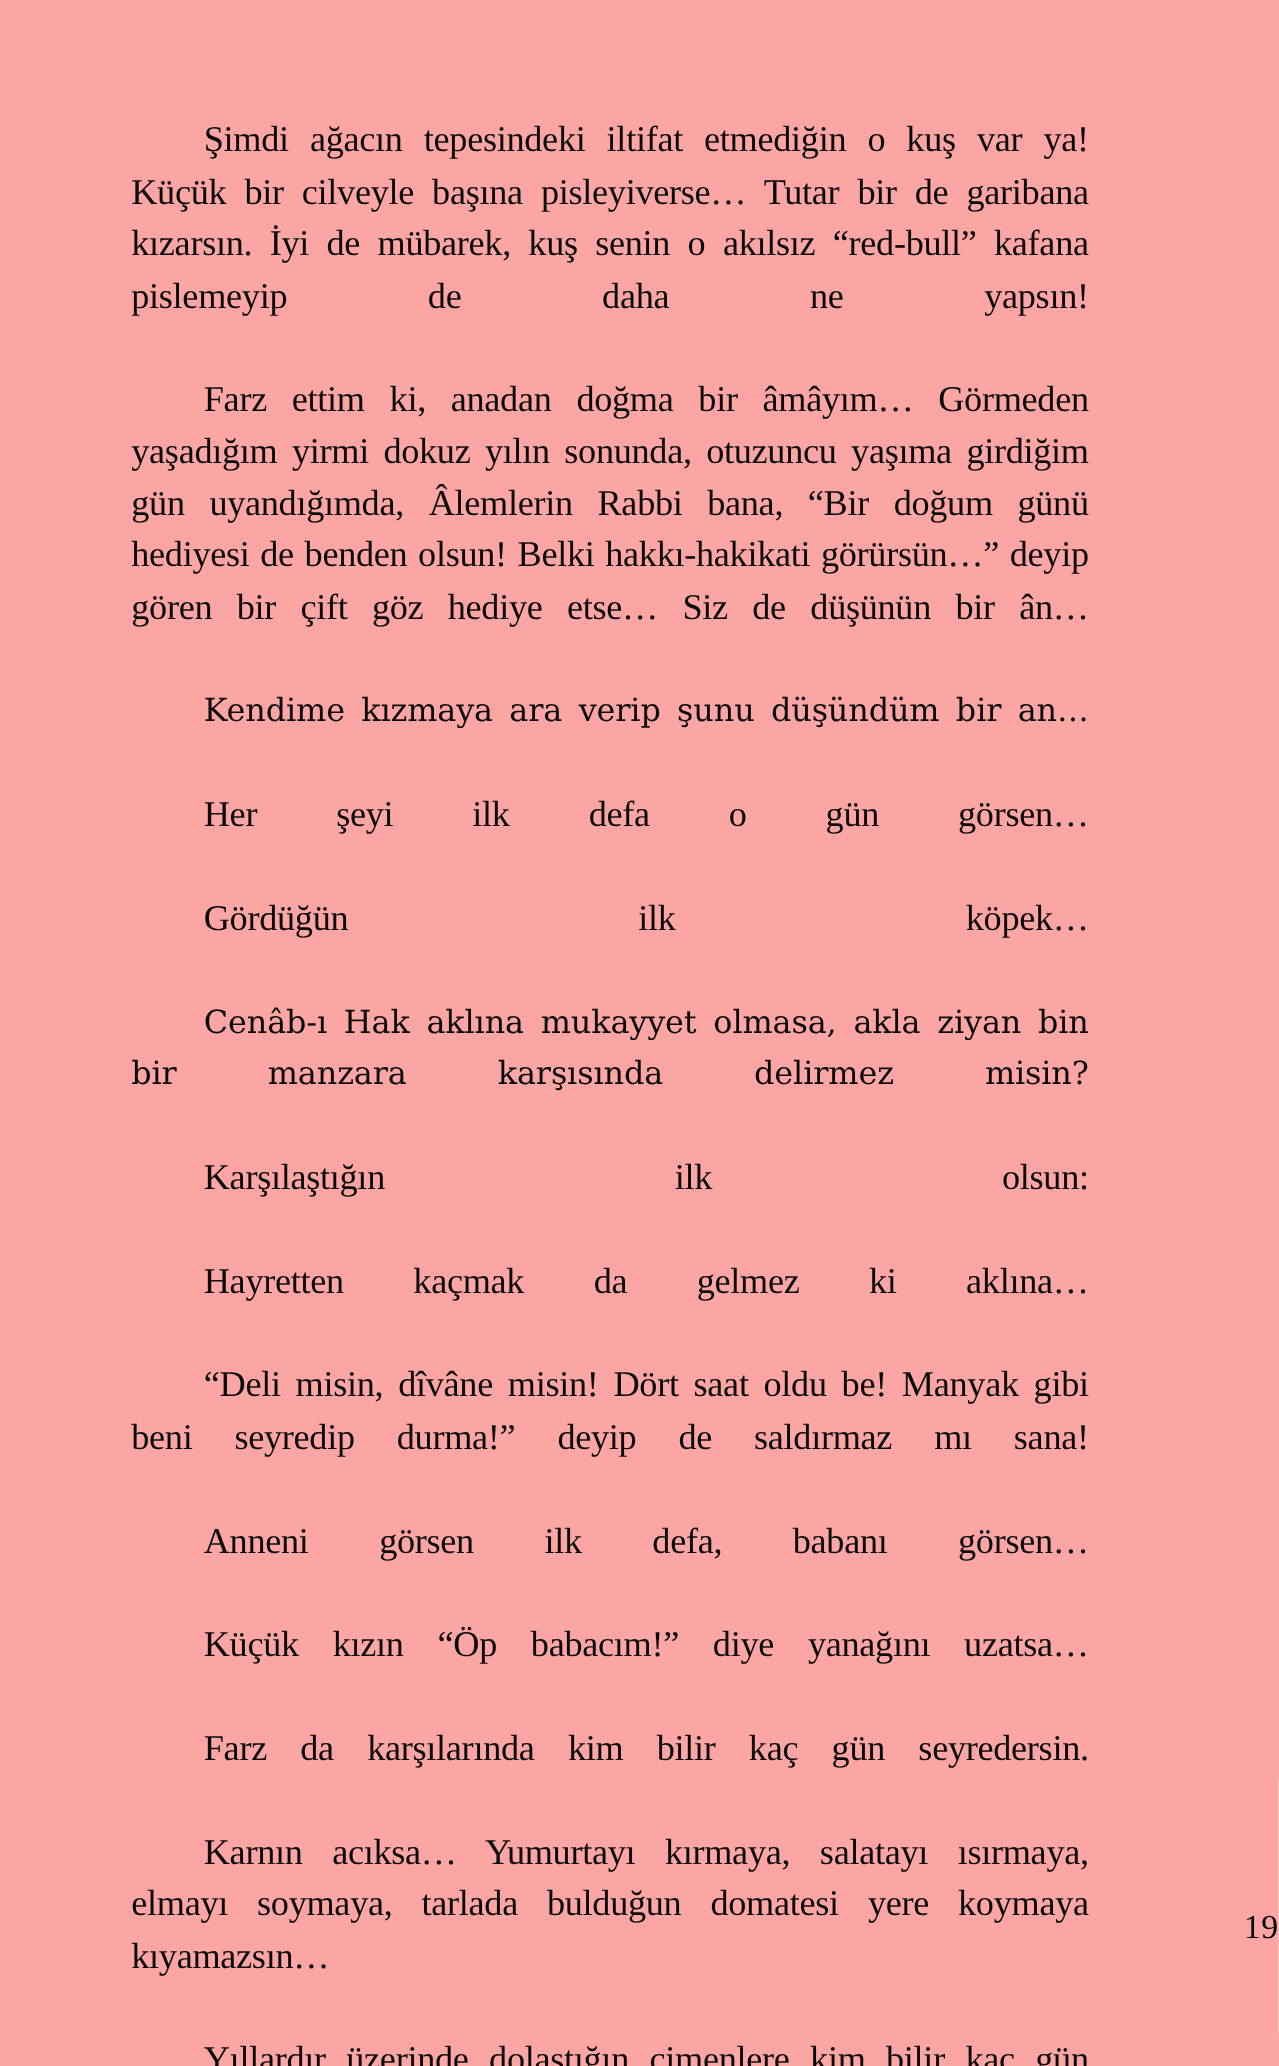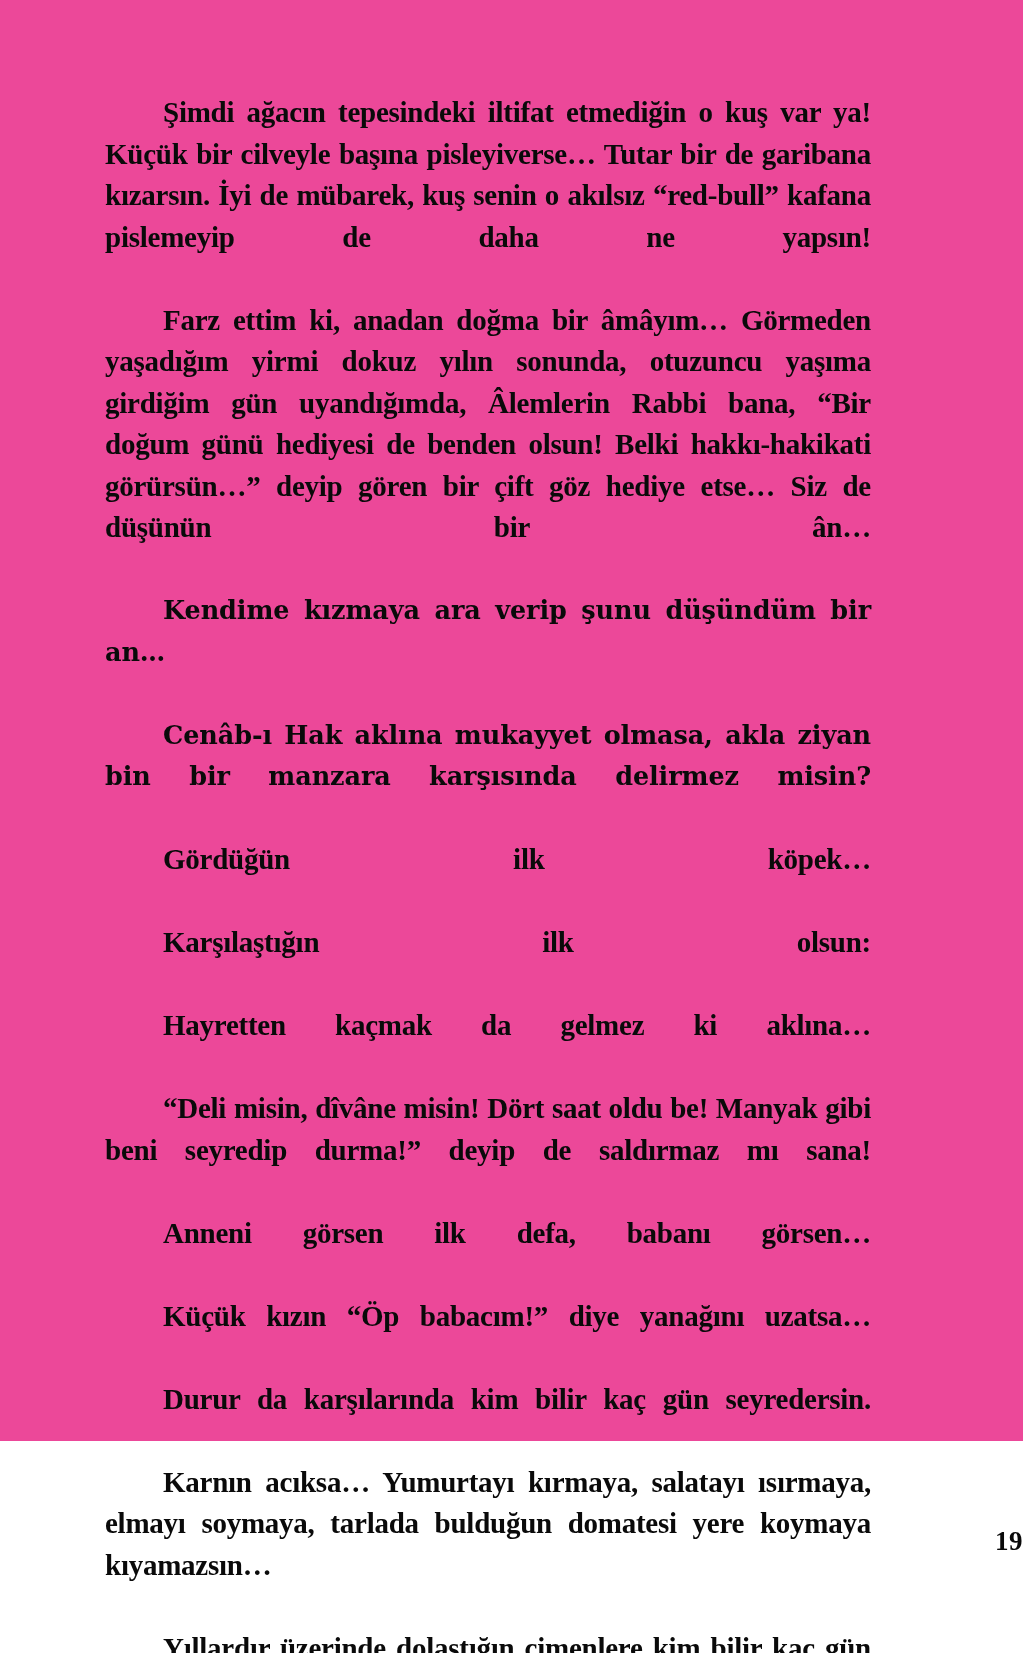--- a/index.html
+++ b/index.html
@@ -15,23 +15,22 @@
     color: #000000;
     overflow: hidden;
     position: relative;
   }
 
   .page {
     position: absolute;
     left: 0;
     top: 0;
     width: 1023px;
-    height: 1441px;
-    background: #ec4899;
-    font-weight: bold;
+    height: 1653px;
+    background: #fca5a5;
   }
 
   .text-block {
     position: absolute;
     left: 105px;
     top: 92px;
     width: 766px;
   }
 
   
@@ -93,36 +92,37 @@
 <div class="page">
 
   <div class="text-block">
 
     <p class="para face-a">Şimdi ağacın tepesindeki iltifat etmediğin o kuş var ya! Küçük bir cilveyle başına pisleyiverse… Tutar bir de garibana kızarsın. İyi de mübarek, kuş senin o akılsız “red-bull” kafana pislemeyip de daha ne yapsın!</p>
 
     <p class="para face-a gap-md">Farz ettim ki, anadan doğma bir âmâyım… Görmeden yaşadığım yirmi dokuz yılın sonunda, otuzuncu yaşıma girdiğim gün uyandığımda, Âlemlerin Rabbi bana, “Bir doğum günü hediyesi de benden olsun! Belki hakkı-hakikati görürsün…” deyip gören bir çift göz hediye etse… Siz de düşünün bir ân…</p>
 
     <p class="para face-b gap-md">Kendime kızmaya ara verip şunu düşündüm bir an…</p>
 
+    <p class="para face-a gap-md">Her şeyi ilk defa o gün görsen…</p>
+
+    <p class="para face-a gap-md">Gördüğün ilk köpek…</p>
 
     <p class="para face-b gap-md">Cenâb-ı Hak aklına mukayyet olmasa, akla ziyan bin bir manzara karşısında delirmez misin?</p>
-
-    <p class="para face-a gap-md">Gördüğün ilk köpek…</p>
 
     <p class="para face-a gap-md">Karşılaştığın ilk olsun:</p>
 
     <p class="para face-a gap-md">Hayretten kaçmak da gelmez ki aklına…</p>
 
     <p class="para face-a gap-md">“Deli misin, dîvâne misin! Dört saat oldu be! Manyak gibi beni seyredip durma!” deyip de saldırmaz mı sana!</p>
 
     <p class="para face-a gap-md">Anneni görsen ilk defa, babanı görsen…</p>
 
     <p class="para face-a gap-md">Küçük kızın “Öp babacım!” diye yanağını uzatsa…</p>
 
-    <p class="para face-a gap-md">Durur da karşılarında kim bilir kaç gün seyredersin.</p>
+    <p class="para face-a gap-md">Farz da karşılarında kim bilir kaç gün seyredersin.</p>
 
     <p class="para face-a gap-md">Karnın acıksa… Yumurtayı kırmaya, salatayı ısırmaya, elmayı soymaya, tarlada bulduğun domatesi yere koymaya kıyamazsın…</p>
 
     <p class="para face-a gap-md">Yıllardır üzerinde dolaştığın çimenlere kim bilir kaç gün basamazsın, bir çiçeği dalından koparacak olsalar, yüreğin dayanmaz, inan ki bakamazsın...</p>
 
   </div>
 
   <div class="page-number">19</div>
 
 </div>

